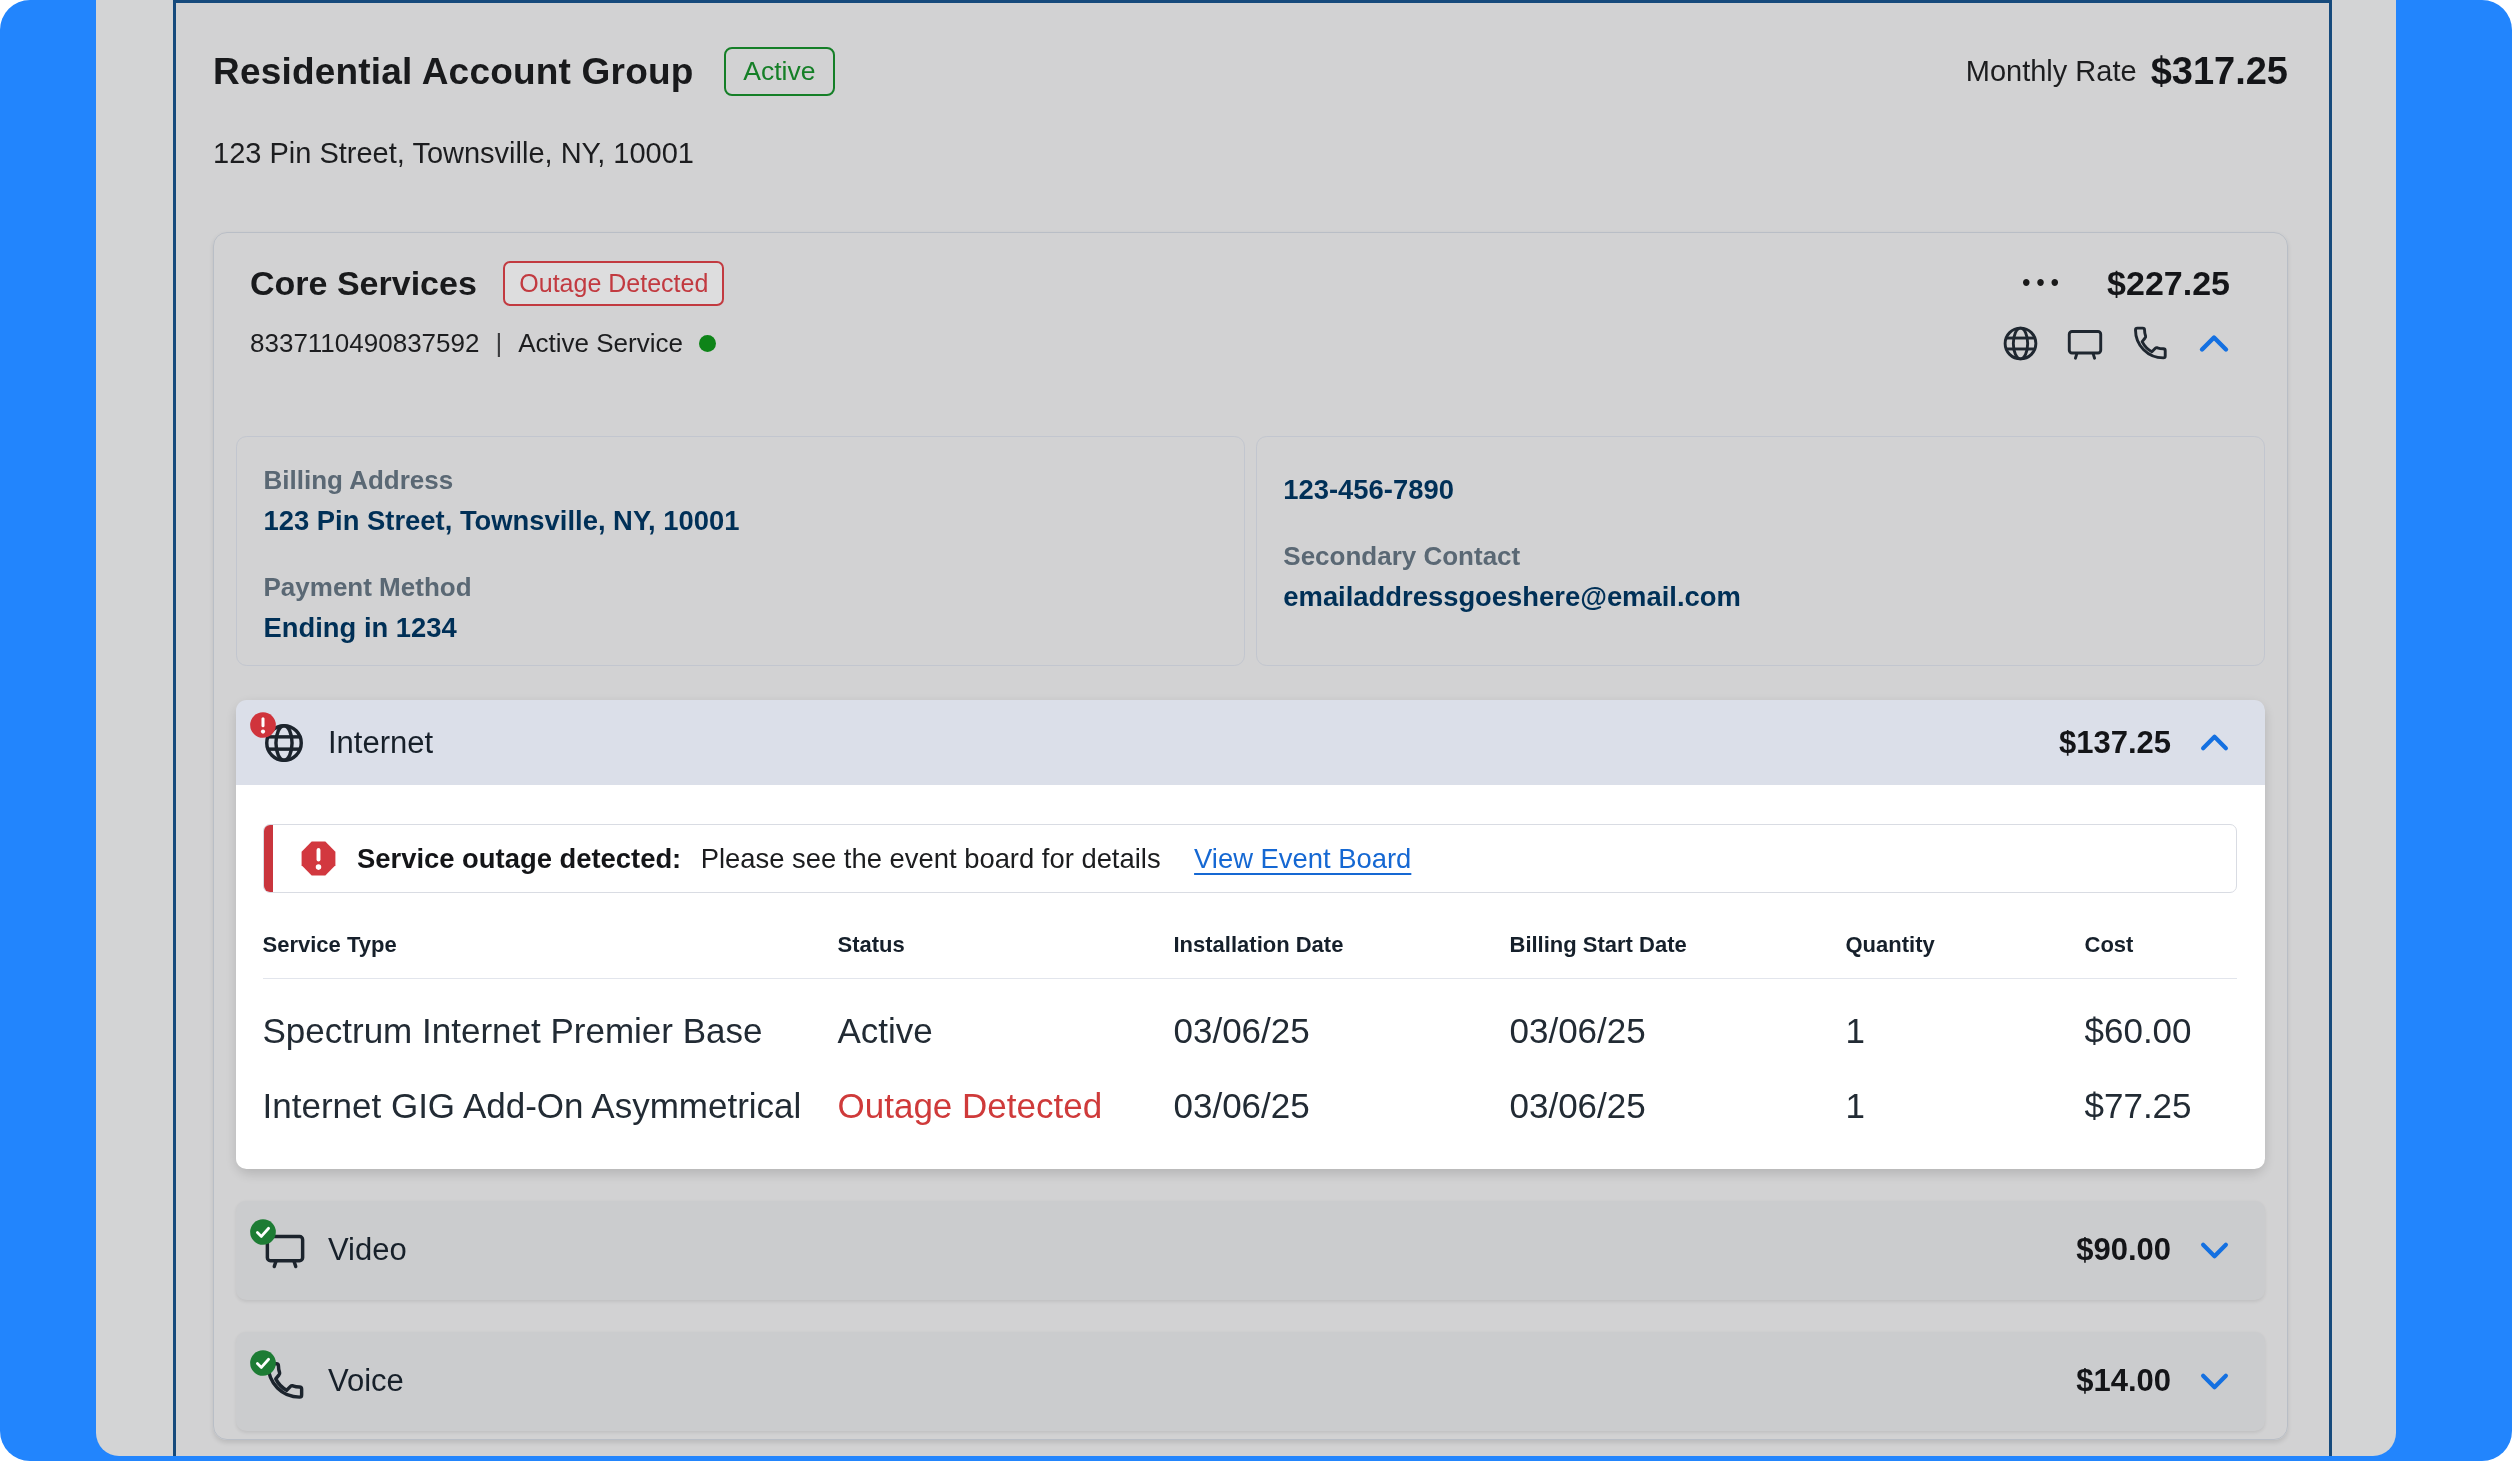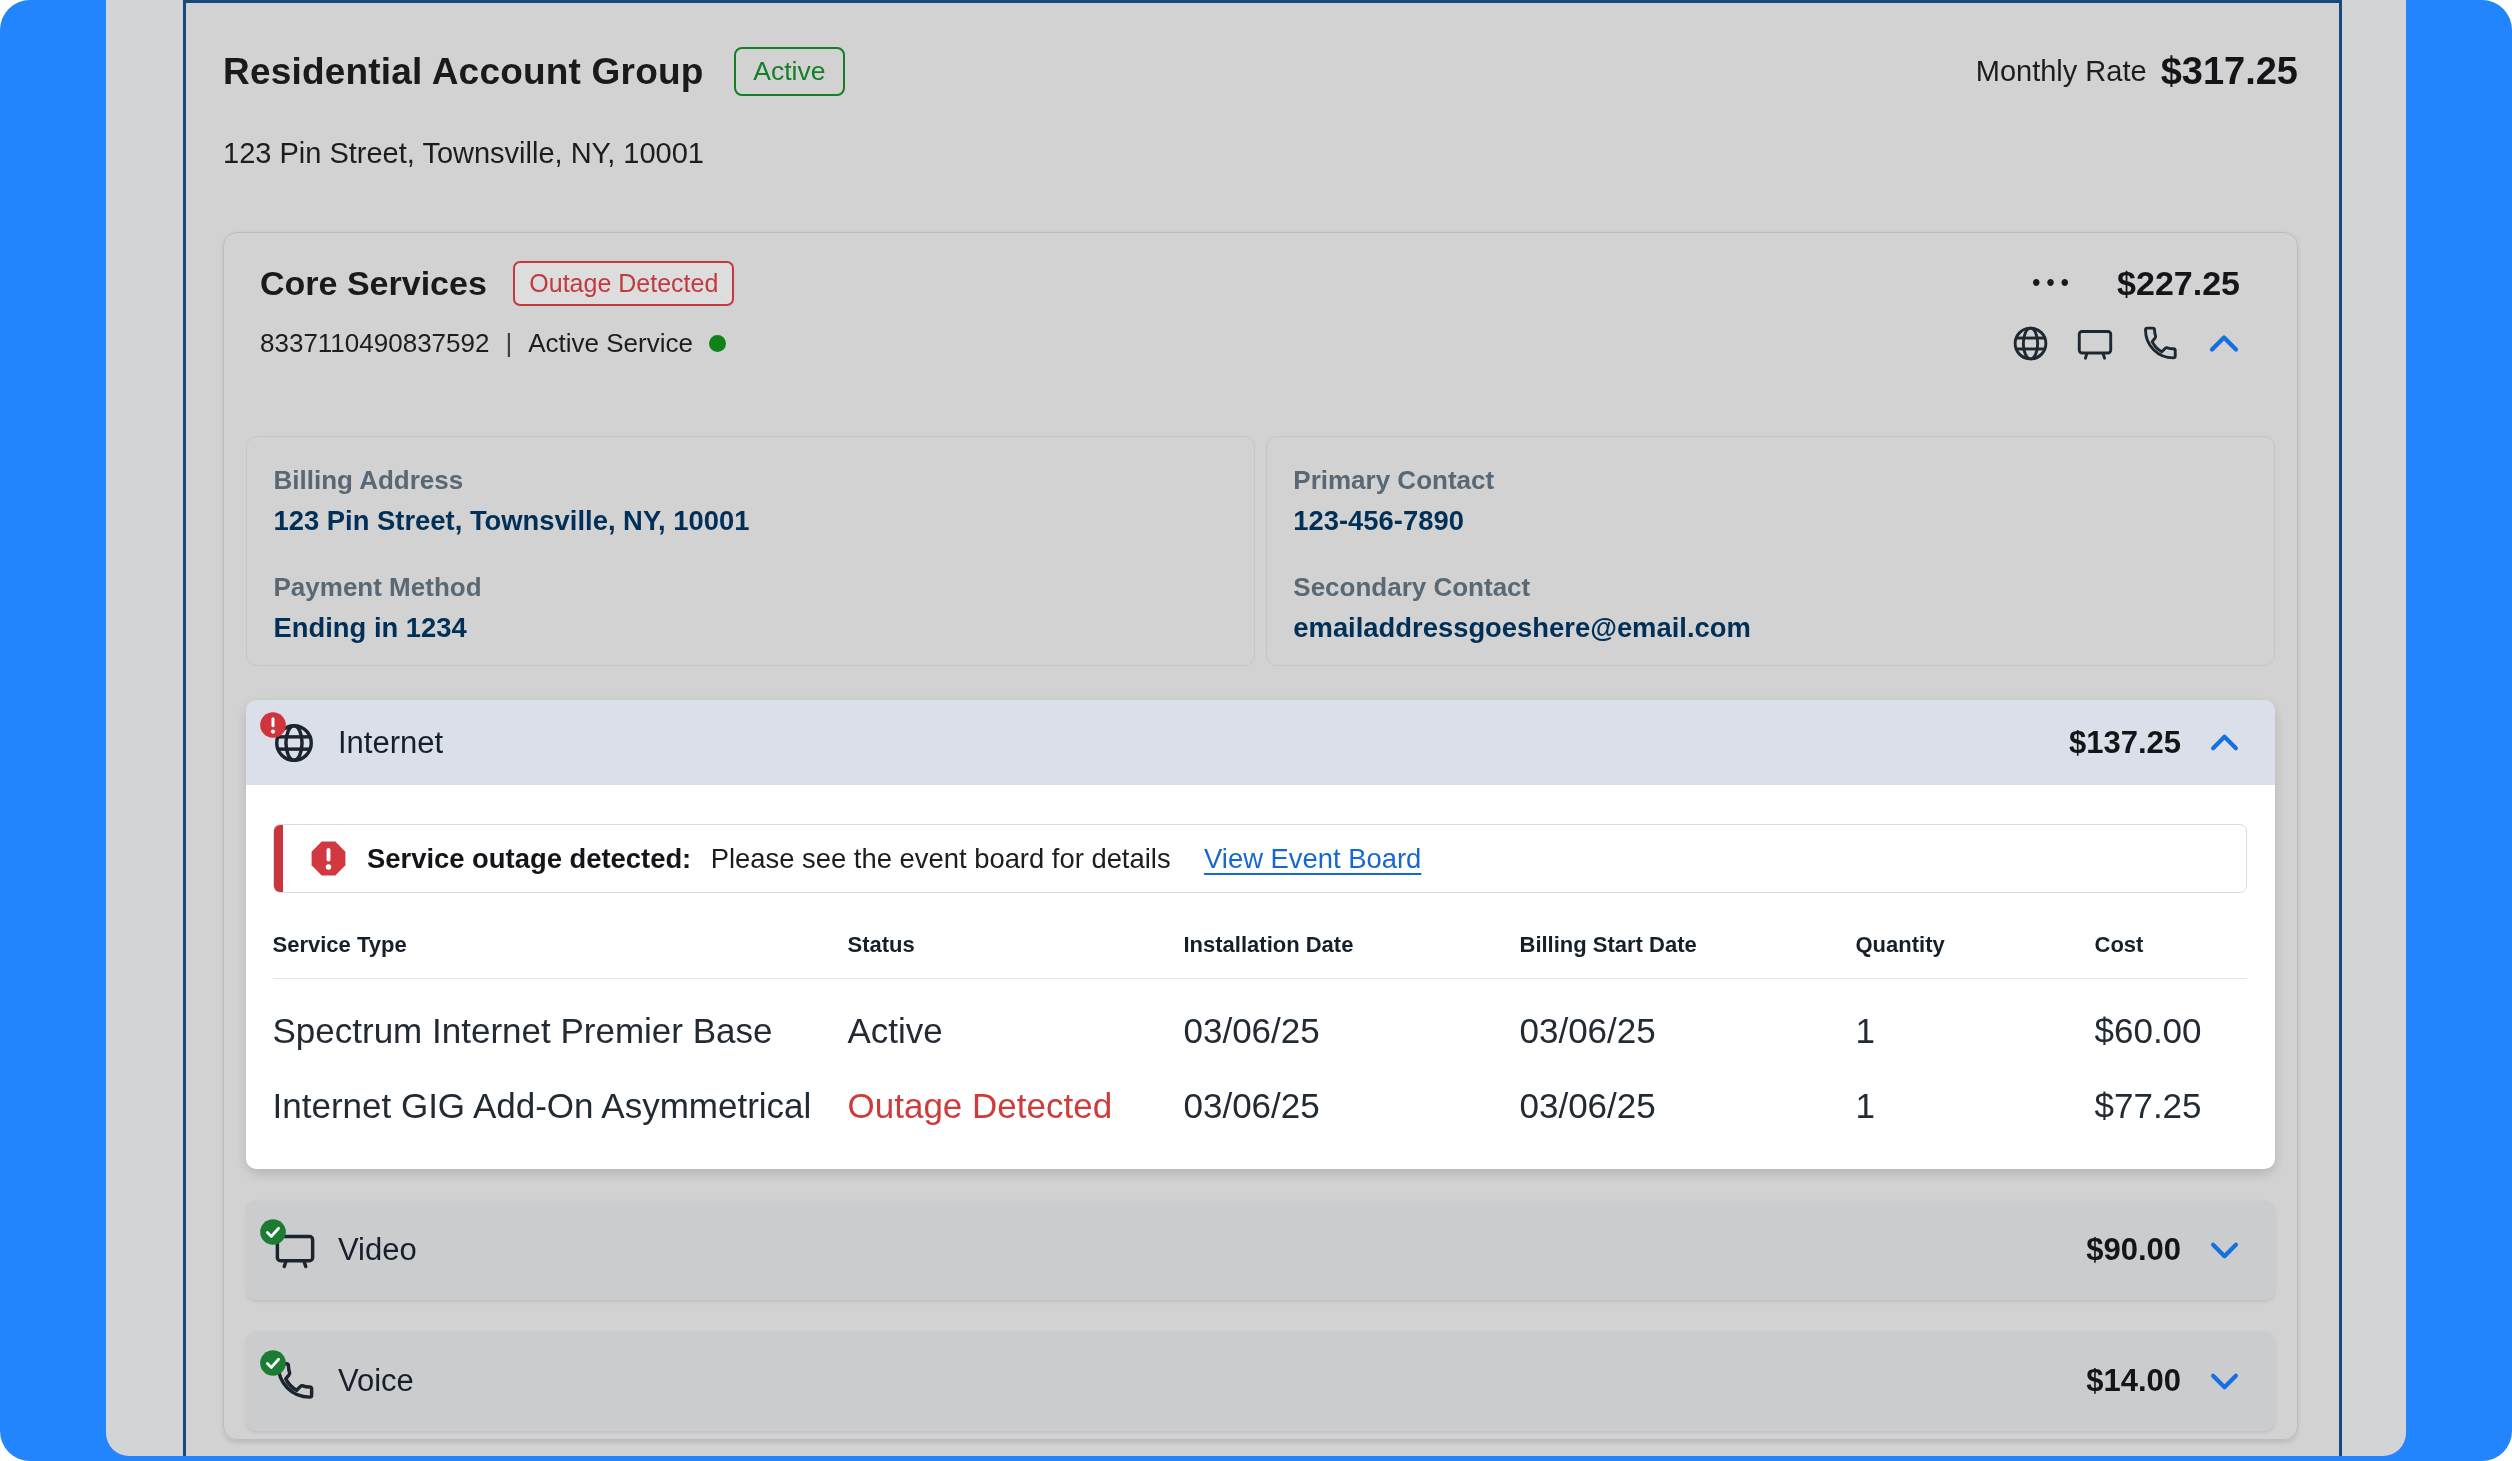--- a/index.html
+++ b/index.html
@@ -1,19 +1,19 @@
 <!DOCTYPE html>
 <html style="font-size:14px"><head>
 <meta charset="utf-8">
 <style>
   html,body{margin:0;padding:0;width:2512px;height:1461px;background:#ffffff;
     font-family:"Liberation Sans", sans-serif;overflow:hidden;}
   .desktop{position:absolute;left:0;top:0;width:2512px;height:1461px;
     background:#2285fd;border-radius:30px;}
-  .window{position:absolute;left:106px;top:0;width:2300px;height:1456px;
+  .window{position:absolute;left:96px;top:0;width:2300px;height:1456px;
     background:#d3d4d5;border-radius:0 0 23px 23px;}
   .frame{position:absolute;left:77px;top:0;width:2159px;height:1456px;box-sizing:border-box;
     border-top:3.5px solid #164a7c;border-left:3.5px solid #164a7c;border-right:3.5px solid #164a7c;
     background:#d2d2d3;overflow:hidden;}
   .content{padding:42px 41px 0 37px;}
 
   
   .page-header{display:flex;justify-content:space-between;align-items:center;height:53px;}
   .ph-left{display:flex;align-items:center;gap:30px;}
   .page-title{font-size:37px;font-weight:700;color:#191a1c;letter-spacing:0.2px;}
@@ -143,21 +143,20 @@
           </div>
 
           <div class="info-cards">
             <div class="info-card">
               <div class="f-label">Billing Address</div>
               <div class="f-value">123 Pin Street, Townsville, NY, 10001</div>
               <div class="f-label f2">Payment Method</div>
               <div class="f-value">Ending in 1234</div>
             </div>
             <div class="info-card">
-              <div class="f-label">Primary Contact</div>
               <div class="f-value">123-456-7890</div>
               <div class="f-label f2">Secondary Contact</div>
               <div class="f-value">emailaddressgoeshere@email.com</div>
             </div>
           </div>
 
           <div class="internet">
             <div class="acc-header">
               <div class="acc-left">
                 <div class="icon-wrap">

